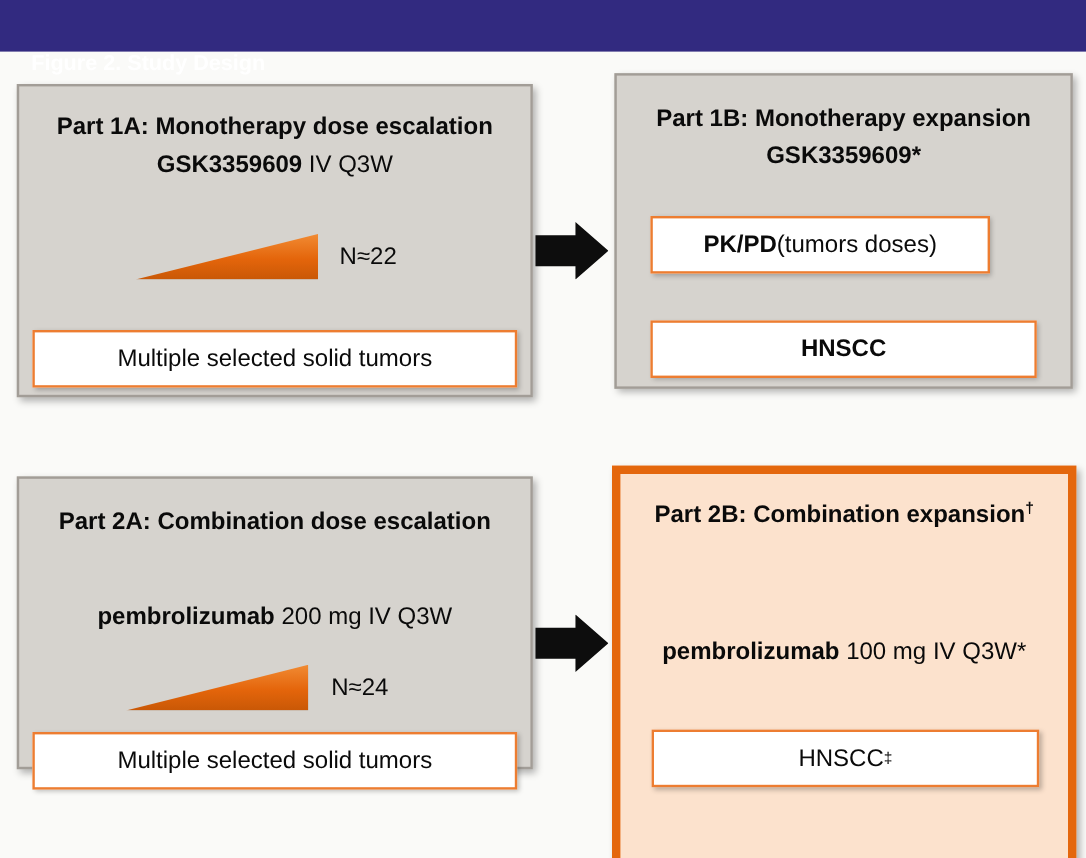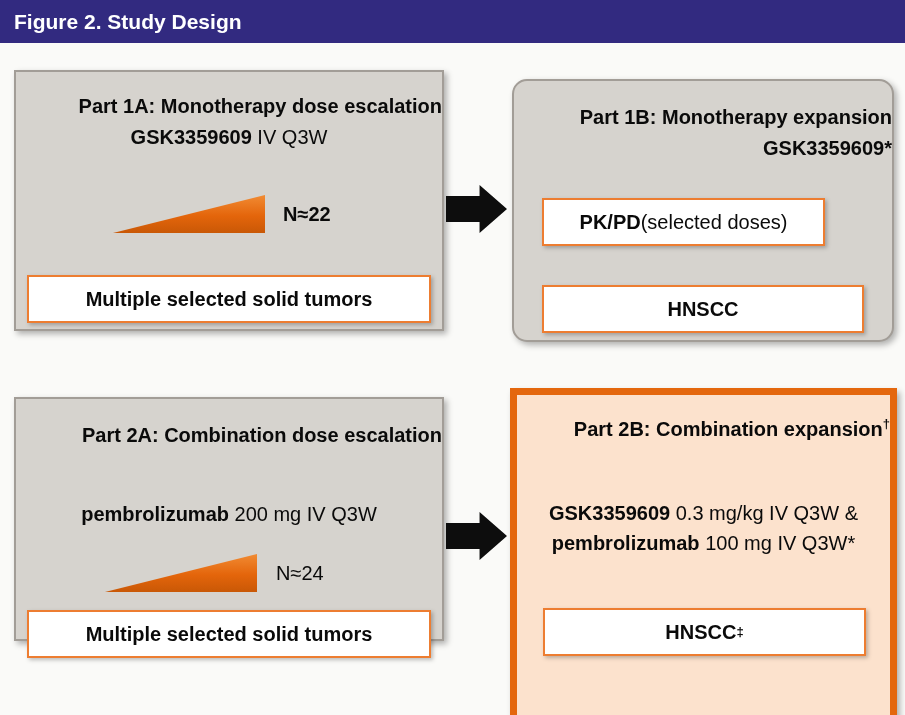--- a/index.html
+++ b/index.html
@@ -6,45 +6,45 @@
   .stage {
     position:relative; width:905px; height:715px;
     background:#fafaf8; overflow:hidden;
     font-family:"Liberation Sans", sans-serif; color:#0a0a0a;
   }
   .titlebar {
     position:absolute; left:0; top:0; width:905px; height:43px;
     background:#322a80;
   }
   .titlebar .ttl {
-    display:block; padding-left:14px; line-height:43px;
-    font-size:21px; font-weight:bold; color:#ffffff;
+    display:block; padding-left:26px; line-height:43px;
+    font-size:18px; font-weight:bold; color:#ffffff;margin-top:31px;
   }
   .gbox {
     position:absolute; box-sizing:border-box;
     background:#d6d3ce; border:2px solid #a29d97;
     box-shadow:3px 3px 6px rgba(0,0,0,.30);
   }
   .obox {
     position:absolute; box-sizing:border-box;
     background:#fce2cd; border:7px solid #e4670d;
     box-shadow:3px 4px 6px rgba(0,0,0,.30);
   }
   .line {
     position:absolute; left:0; right:0; text-align:center;
     font-size:20px; height:28px; line-height:28px; white-space:nowrap;
   }
-  .bold { font-weight:bold;text-align:right; }
+  .bold { font-weight:bold; }
   .pill {
     position:absolute; box-sizing:border-box; background:#ffffff;
     border:2px solid #ed7d31; box-shadow:2px 2px 4px rgba(0,0,0,.25);
     display:flex; align-items:center; justify-content:center;
     font-size:20px; white-space:nowrap;
   }
-  .pill.allbold { font-weight:bold;align-items:center; }
+  .pill.allbold { font-weight:normal;align-items:center; }
   .wedge {
     position:absolute; width:152px; height:38px;
     background:linear-gradient(to bottom, #f18b33 0%, #e4650b 55%, #c95806 100%);
     clip-path:polygon(0 100%, 100% 0, 100% 100%);
     filter:drop-shadow(2px 2px 2px rgba(0,0,0,.35));
   }
   .arrow {
     position:absolute; width:61px; height:48px; background:#0d0d0d;
     clip-path:polygon(0 23%, 55% 23%, 55% 0, 100% 50%, 55% 100%, 55% 77%, 0 77%);
     filter:drop-shadow(1px 2px 2px rgba(0,0,0,.40));
@@ -61,55 +61,54 @@
 <div class="stage">
 
   <div class="titlebar">
     <span class="ttl">Figure 2. Study Design</span>
   </div>
 
   <section class="gbox" style="left:14px; top:70px; width:430px; height:261px;">
     <div class="line bold" style="top:20px;">Part 1A: Monotherapy dose escalation</div>
     <div class="line" style="top:51px;"><span class="bold">GSK3359609</span><span> IV Q3W</span></div>
     <div class="wedge" style="left:97px; top:123px;"></div>
-    <div class="nlabel" style="left:267px; top:128px;font-weight:bold;">N≈22</div>
+    <div class="nlabel" style="left:267px; top:128px;">N≈22</div>
     <div class="pill allbold" style="left:11px; top:203px; width:404px; height:48px;">
       <span>Multiple selected solid tumors</span>
     </div>
   </section>
 
   <div class="arrow" style="left:446px; top:185px;"></div>
 
-  <section class="gbox" style="left:512px; top:79px; width:382px; height:263px;border-radius:15px;">
+  <section class="gbox" style="left:512px; top:61px; width:382px; height:263px;">
     <div class="line bold" style="top:22px;">Part 1B: Monotherapy expansion</div>
     <div class="line bold" style="top:53px;">GSK3359609*</div>
     <div class="pill" style="left:28px; top:117px; width:283px; height:48px;">
         <span class="bold">PK/PD</span>
-        <span> (selected doses)</span>
+        <span> (tumors doses)</span>
       </div>
     <div class="pill" style="left:28px; top:204px; width:322px; height:48px;">
         <span class="bold">HNSCC</span>
       </div>
   </section>
 
   <section class="gbox" style="left:14px; top:397px; width:430px; height:244px;">
     <div class="line bold" style="top:22px;">Part 2A: Combination dose escalation</div>
     <div class="line" style="top:101px;"><span class="bold">pembrolizumab</span><span> 200 mg IV Q3W</span></div>
     <div class="wedge" style="left:89px; top:155px;"></div>
     <div class="nlabel" style="left:260px; top:160px;">N≈24</div>
     <div class="pill allbold" style="left:11px; top:211px; width:404px; height:48px;">
       <span>Multiple selected solid tumors</span>
     </div>
   </section>
 
   <div class="arrow" style="left:446px; top:512px;"></div>
 
   <section class="obox" style="left:510px; top:388px; width:387px; height:374px;">
     <div class="line bold" style="top:20px;"><span>Part 2B: Combination expansion</span><sup>†</sup></div>
-    <div class="line" style="top:104px;"><span class="bold">GSK3359609</span><span> 0.3 mg/kg IV Q3W &amp;</span></div>
     <div class="line" style="top:134px;"><span class="bold">pembrolizumab</span><span> 100 mg IV Q3W*</span></div>
     <div class="pill allbold" style="left:26px; top:213px; width:323px; height:48px;">
         <span>HNSCC</span>
         <sup>‡</sup>
       </div>
   </section>
 
 </div>
 
 </body></html>

